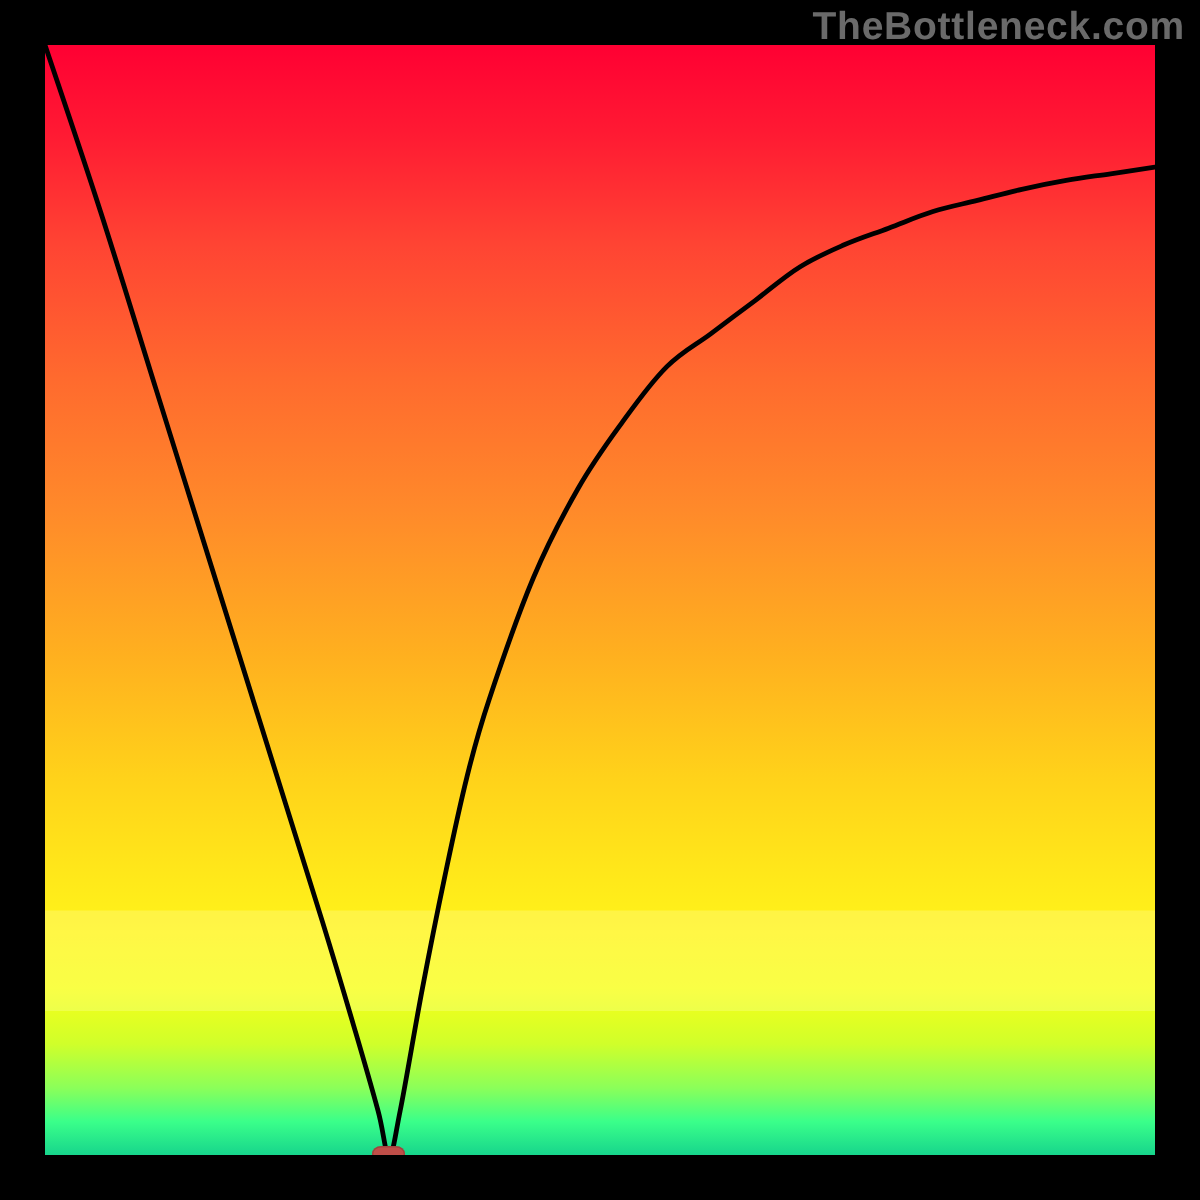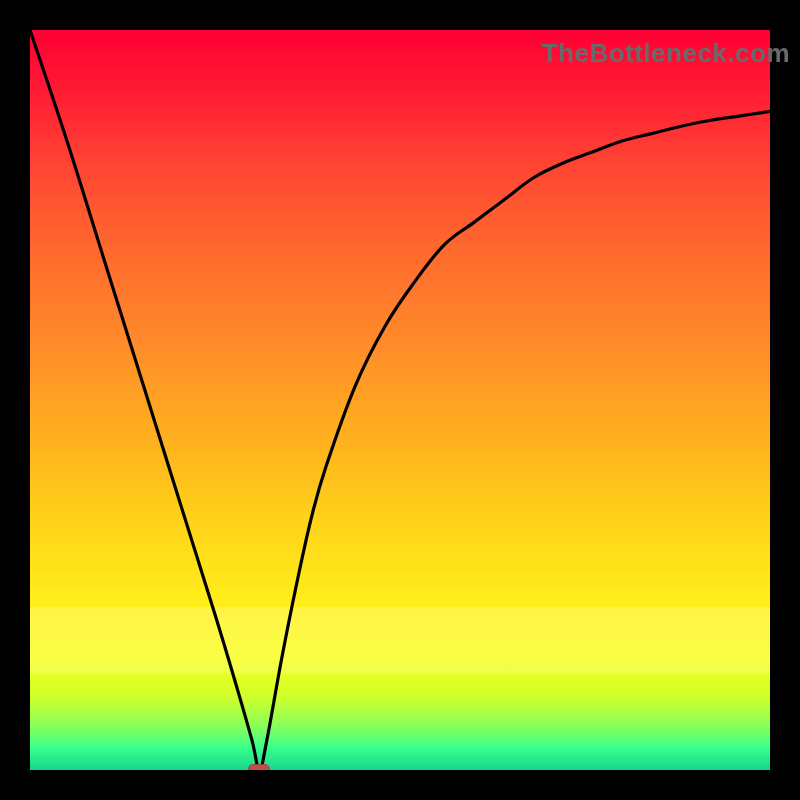--- a/index.html
+++ b/index.html
@@ -20,21 +20,20 @@
   .watermark {
     position: absolute;
     top: 2px;
     right: 10px;
     font-size: 26px;
     font-weight: 600;
     color: #6a6a6a;
     letter-spacing: 0.5px;
     z-index: 10;
     text-align: right;
-    margin-top: 36px;
   }
   .plot-area {
     position: absolute;
     left: 30px;
     top: 30px;
     width: 740px;
     height: 740px;
     overflow: hidden;
   }
   .bg-gradient {

